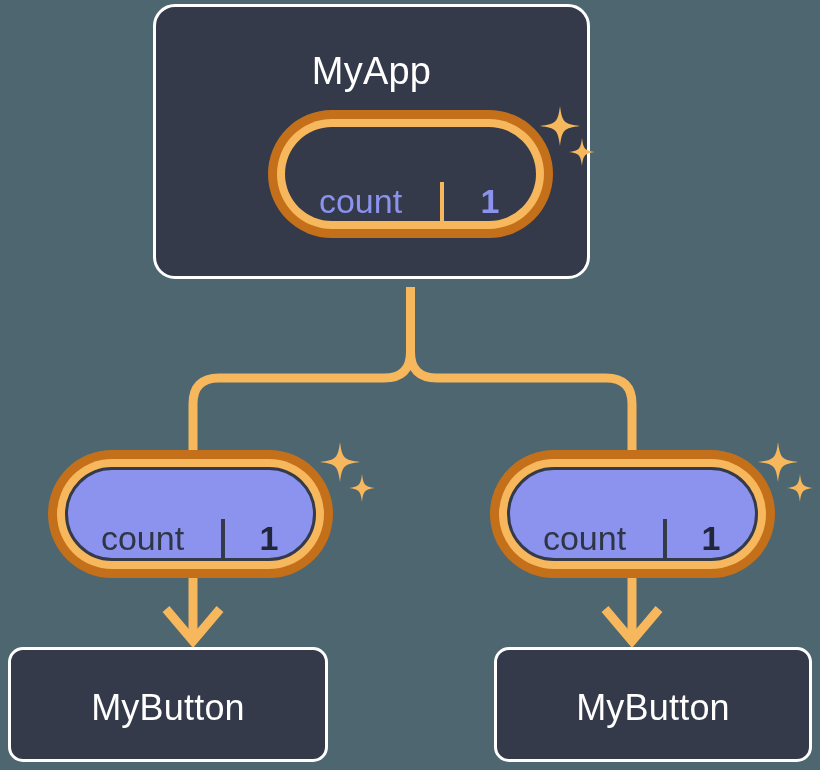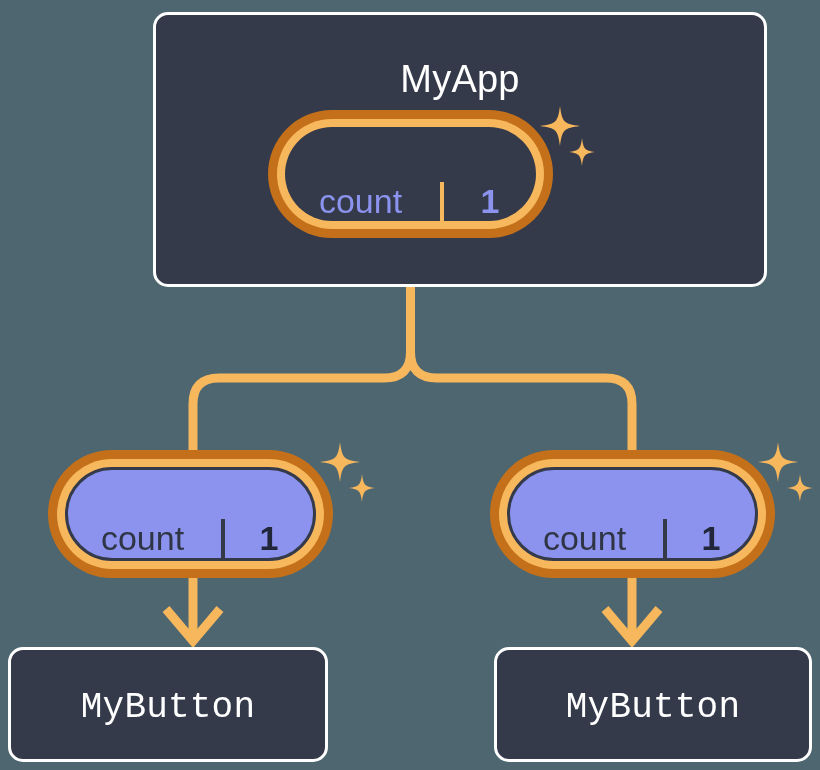--- a/index.html
+++ b/index.html
@@ -23,24 +23,24 @@
   .card-title{
     position:absolute;
     left:0;right:0;
     text-align:center;
     color:#ffffff;
     font-weight:400;
     letter-spacing:.2px;
     white-space:nowrap;
   }
 
-  #app-card{left:153px;top:12px;width:614px;height:275px;}
+  #app-card{left:153px;top:4px;width:437px;height:275px;border-radius:22px;}
   #app-card-title{top:42px;font-size:38px;line-height:44px;}
 
-  .btn-card{position:absolute;top:647px;height:115px;font-family:Liberation Mono, monospace;}
+  .btn-card{position:absolute;top:647px;height:115px;}
   #btn-card-left{left:8px;width:320px;}
   #btn-card-right{left:494px;width:318px;}
   .btn-card-title{top:36px;font-size:36px;line-height:44px;}
 
   
   .pill{
     position:absolute;
     box-sizing:border-box;
     border-radius:999px;
     background:#c4701a;              

